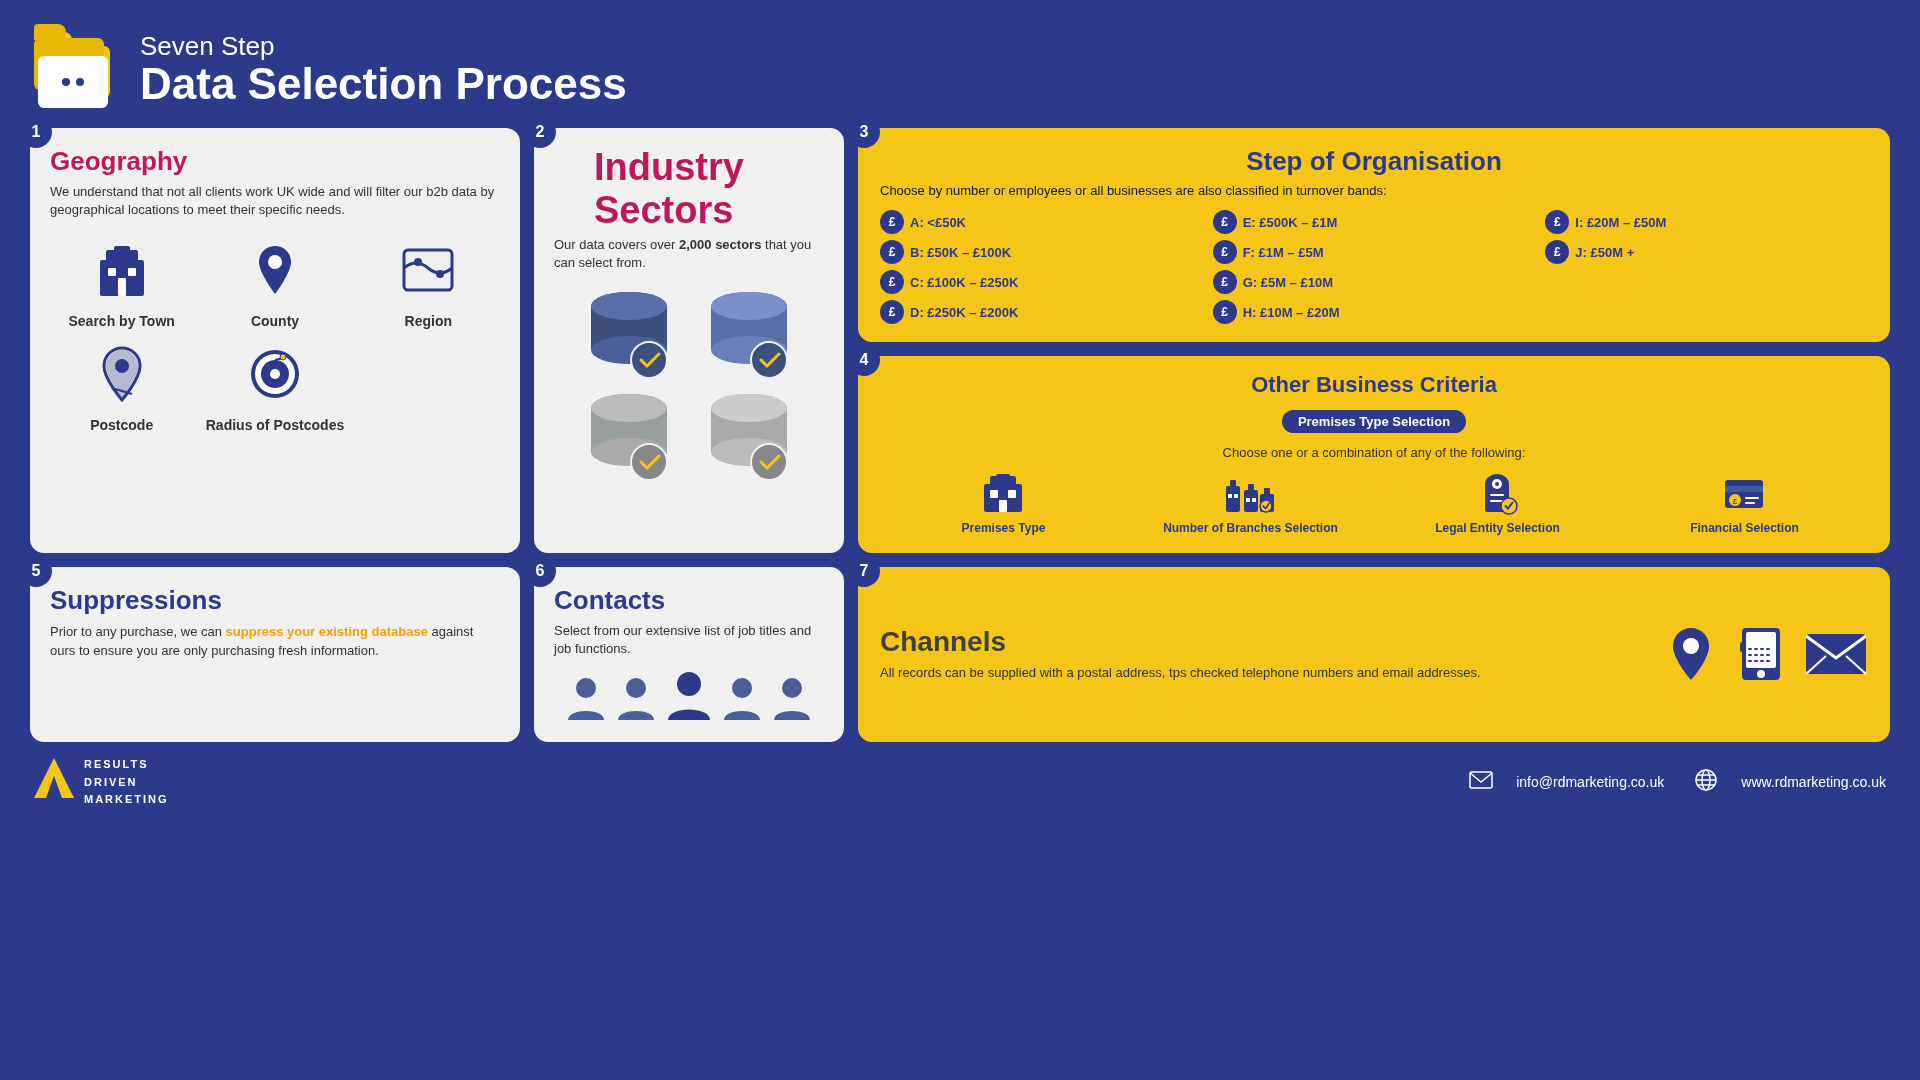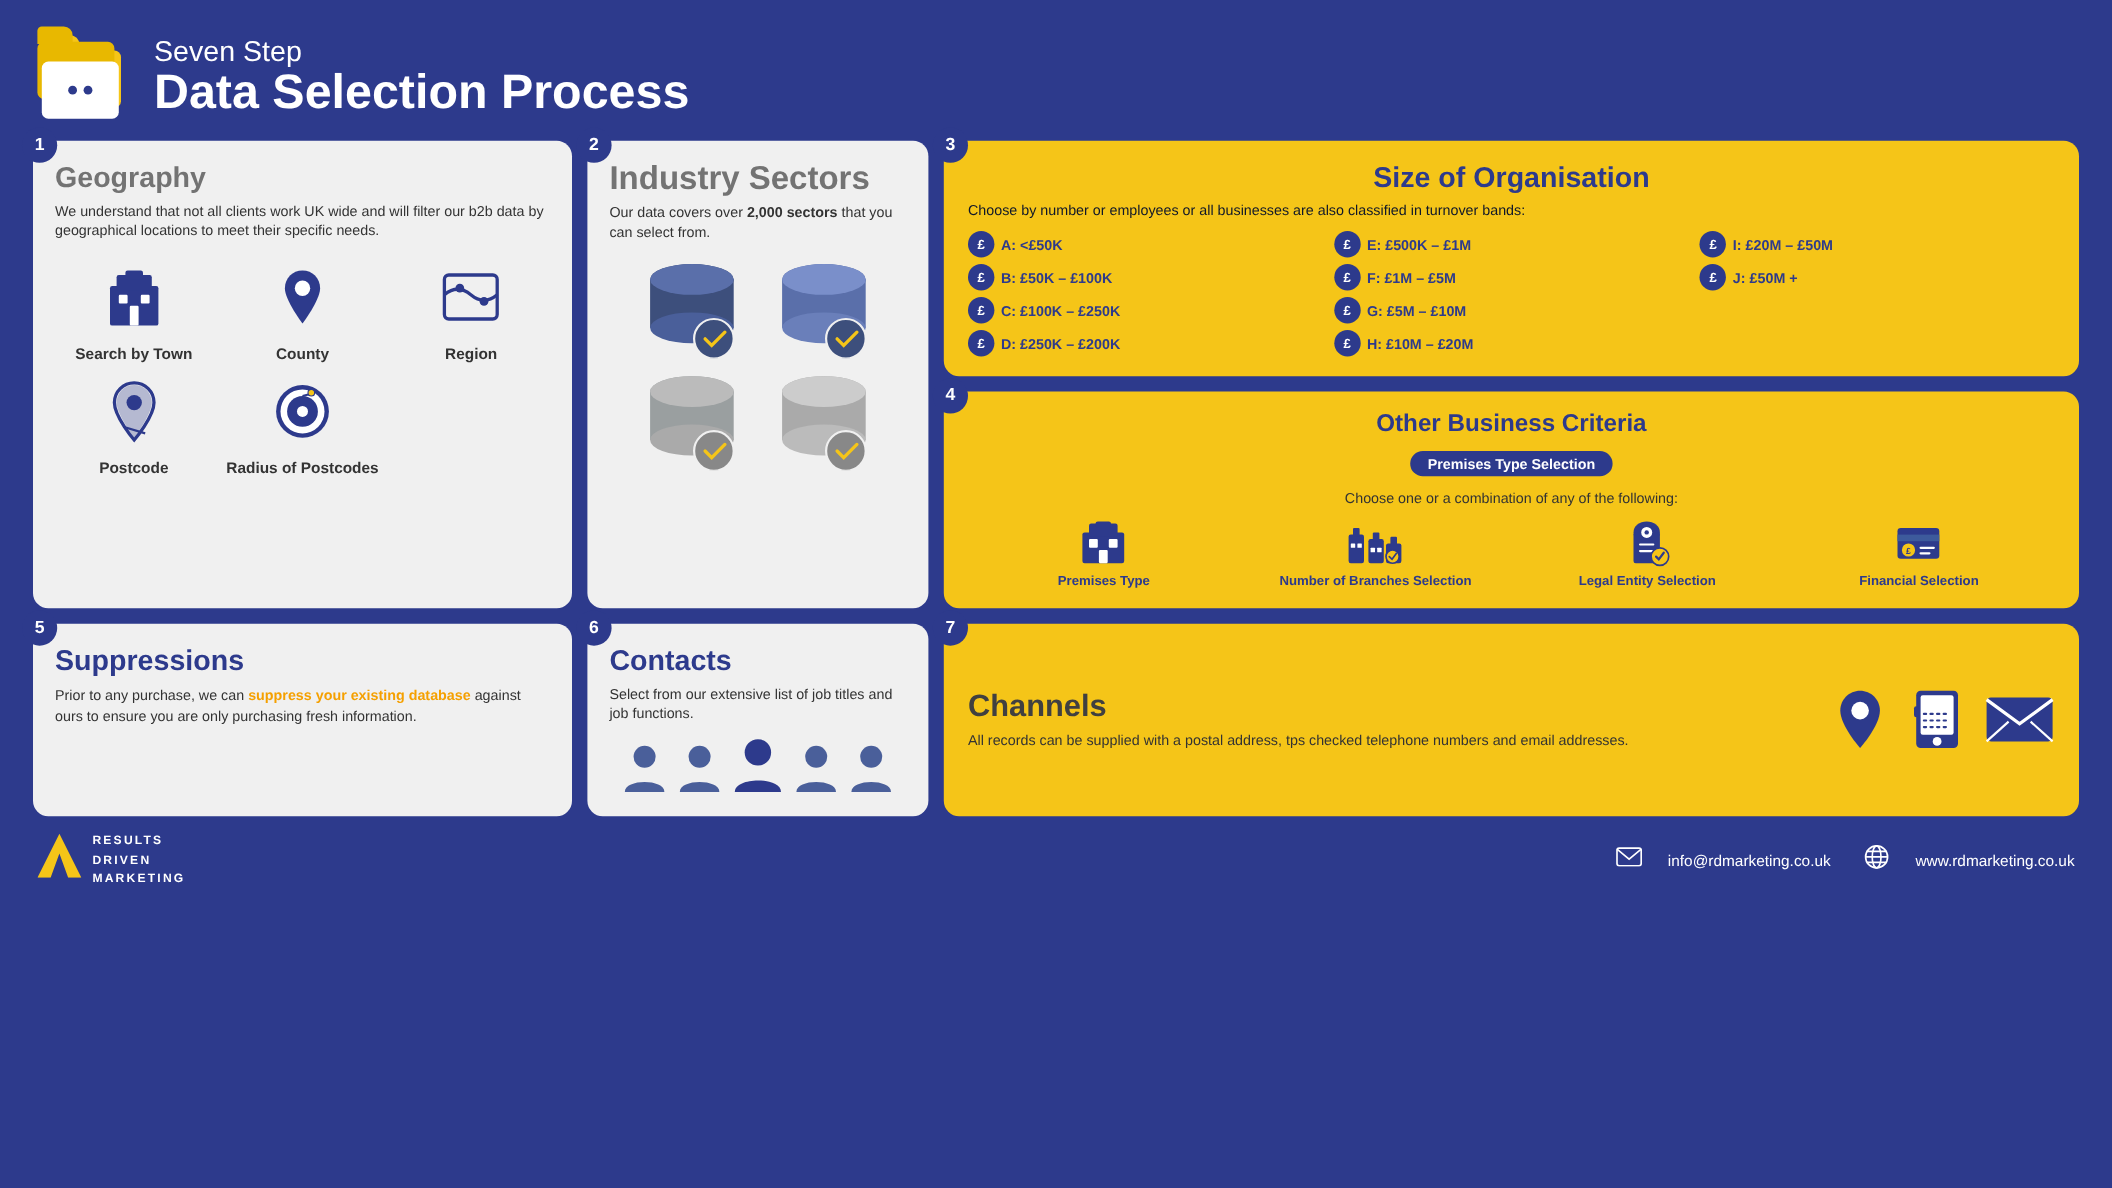--- a/index.html
+++ b/index.html
@@ -126,21 +126,21 @@
       color: white;
       font-size: 16px;
       font-weight: 900;
       display: flex;
       align-items: center;
       justify-content: center;
       z-index: 10;
     }
 
     .card-title {
-      color: #737373;
+      color: #be185d;
       font-size: 26px;
       font-weight: 900;
       margin-bottom: 6px;
     }
     .card-body {
       color: #333;
       font-size: 13px;
       line-height: 1.4;
     }
 
@@ -174,22 +174,23 @@
       font-weight: 600;
       text-align: center;
     }
 
     
     .industry-card {
       grid-column: 2;
       grid-row: 1 / 3;
     }
     .industry-card .card-title {
-      font-size: 30px;
+      font-size: 38px;
       margin-bottom: 4px;
+      margin-left: 40px;
     }
     .industry-body {
       font-size: 13px;
       color: #333;
       line-height: 1.4;
       margin-bottom: 10px;
     }
     .industry-body strong {
       font-weight: 900;
     }
@@ -524,21 +525,21 @@
             <ellipse cx="50" cy="18" rx="38" ry="14" fill="#ccc"></ellipse>
             <circle cx="70" cy="72" r="18" fill="#888" stroke="#f0f0f0" stroke-width="2"></circle>
             <path d="M62 72 L68 78 L80 66" fill="none" stroke="#f5c518" stroke-width="3" stroke-linecap="round"></path>
           </svg>
         </div>
       </div>
     </div>
 
     <div class="card-yellow" style="grid-column:3; grid-row:1; border-radius:14px; padding:18px 22px; position:relative;">
       <div class="step-badge">3</div>
-      <div class="card-title center-text" style="color:#2d3a8c;">Size of Organisation</div>
+      <div class="card-title center-text" style="color:#2d3a8c;">Step of Organisation</div>
       <div class="size-card subtitle-text" style="text-align:left; font-size:13px; color:#0f172a; margin-bottom:12px;">Choose by number or employees or all businesses are also classified in turnover bands:</div>
       <div class="size-bands">
         <div class="band-item">
           <div class="band-icon">£</div>
           <span>A: &lt;£50K</span>
         </div>
         <div class="band-item">
           <div class="band-icon">£</div>
           <span>E: £500K – £1M</span>
         </div>

